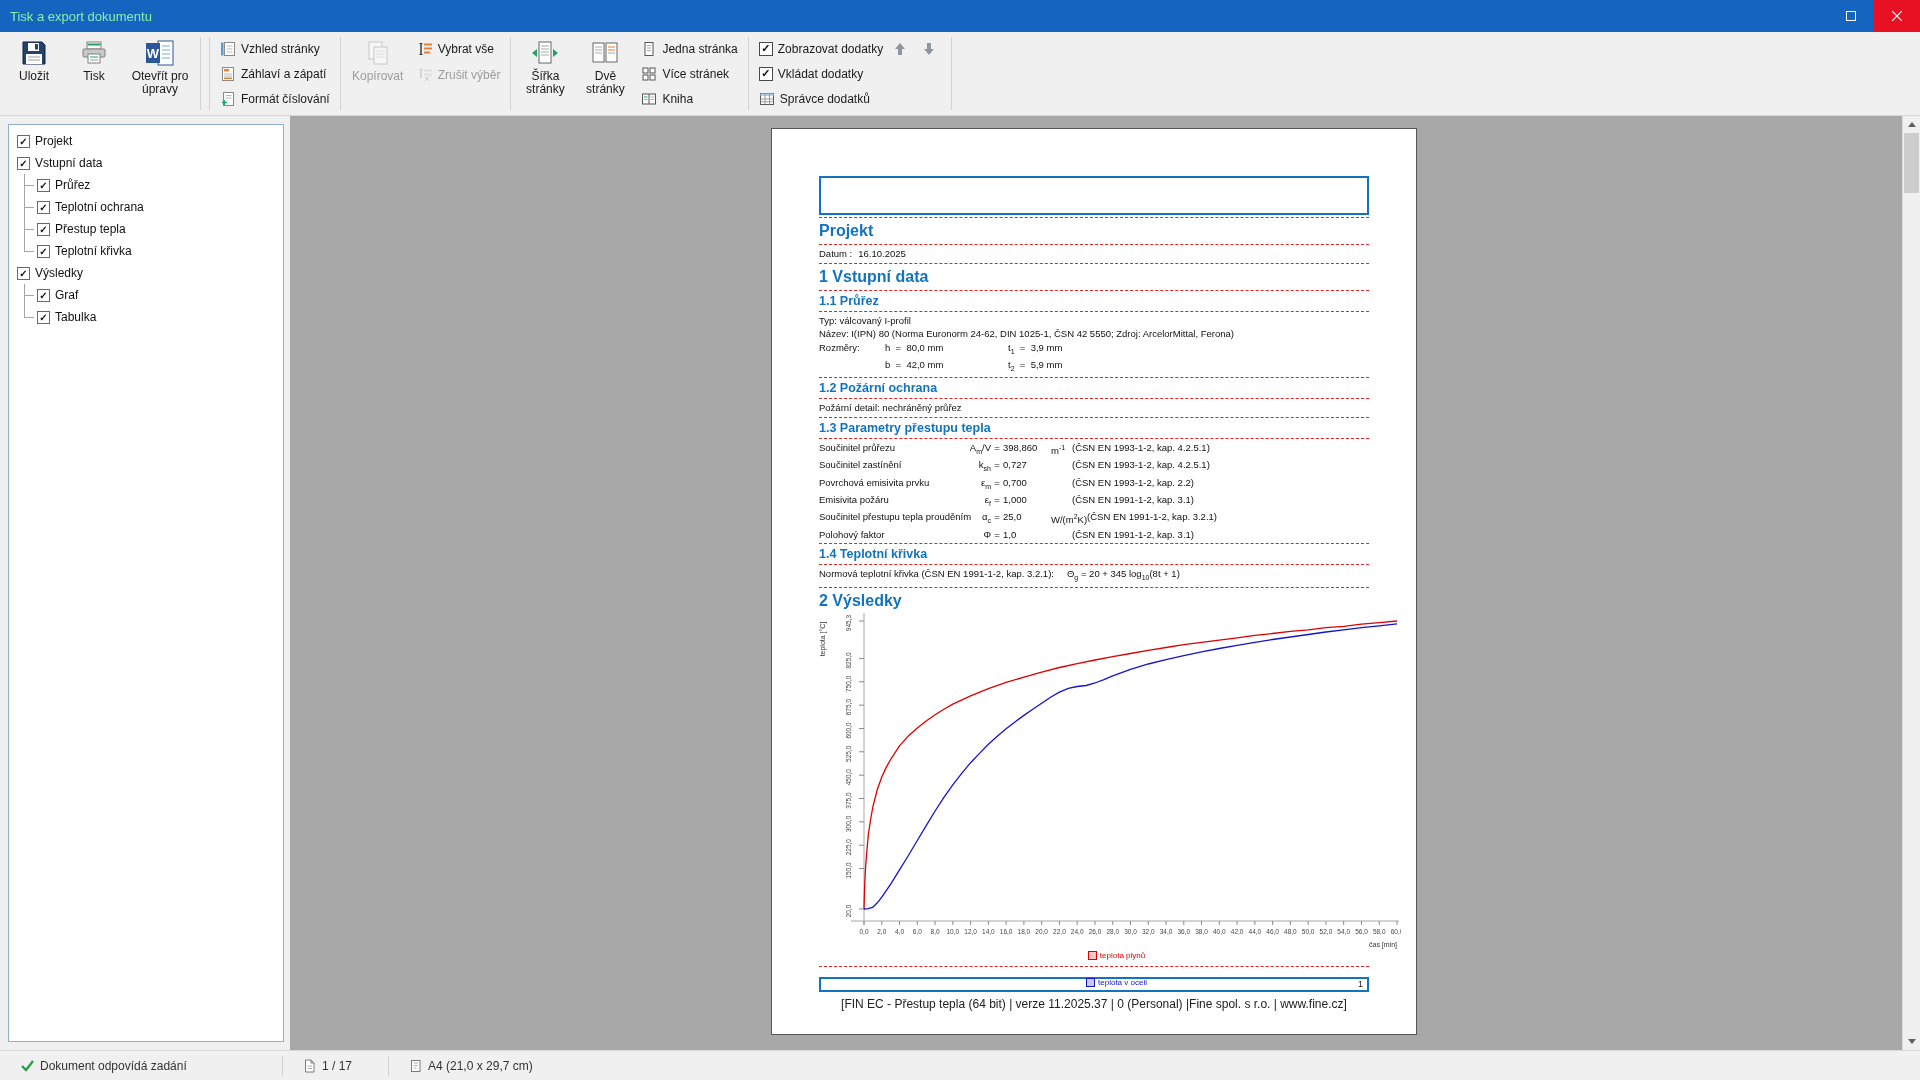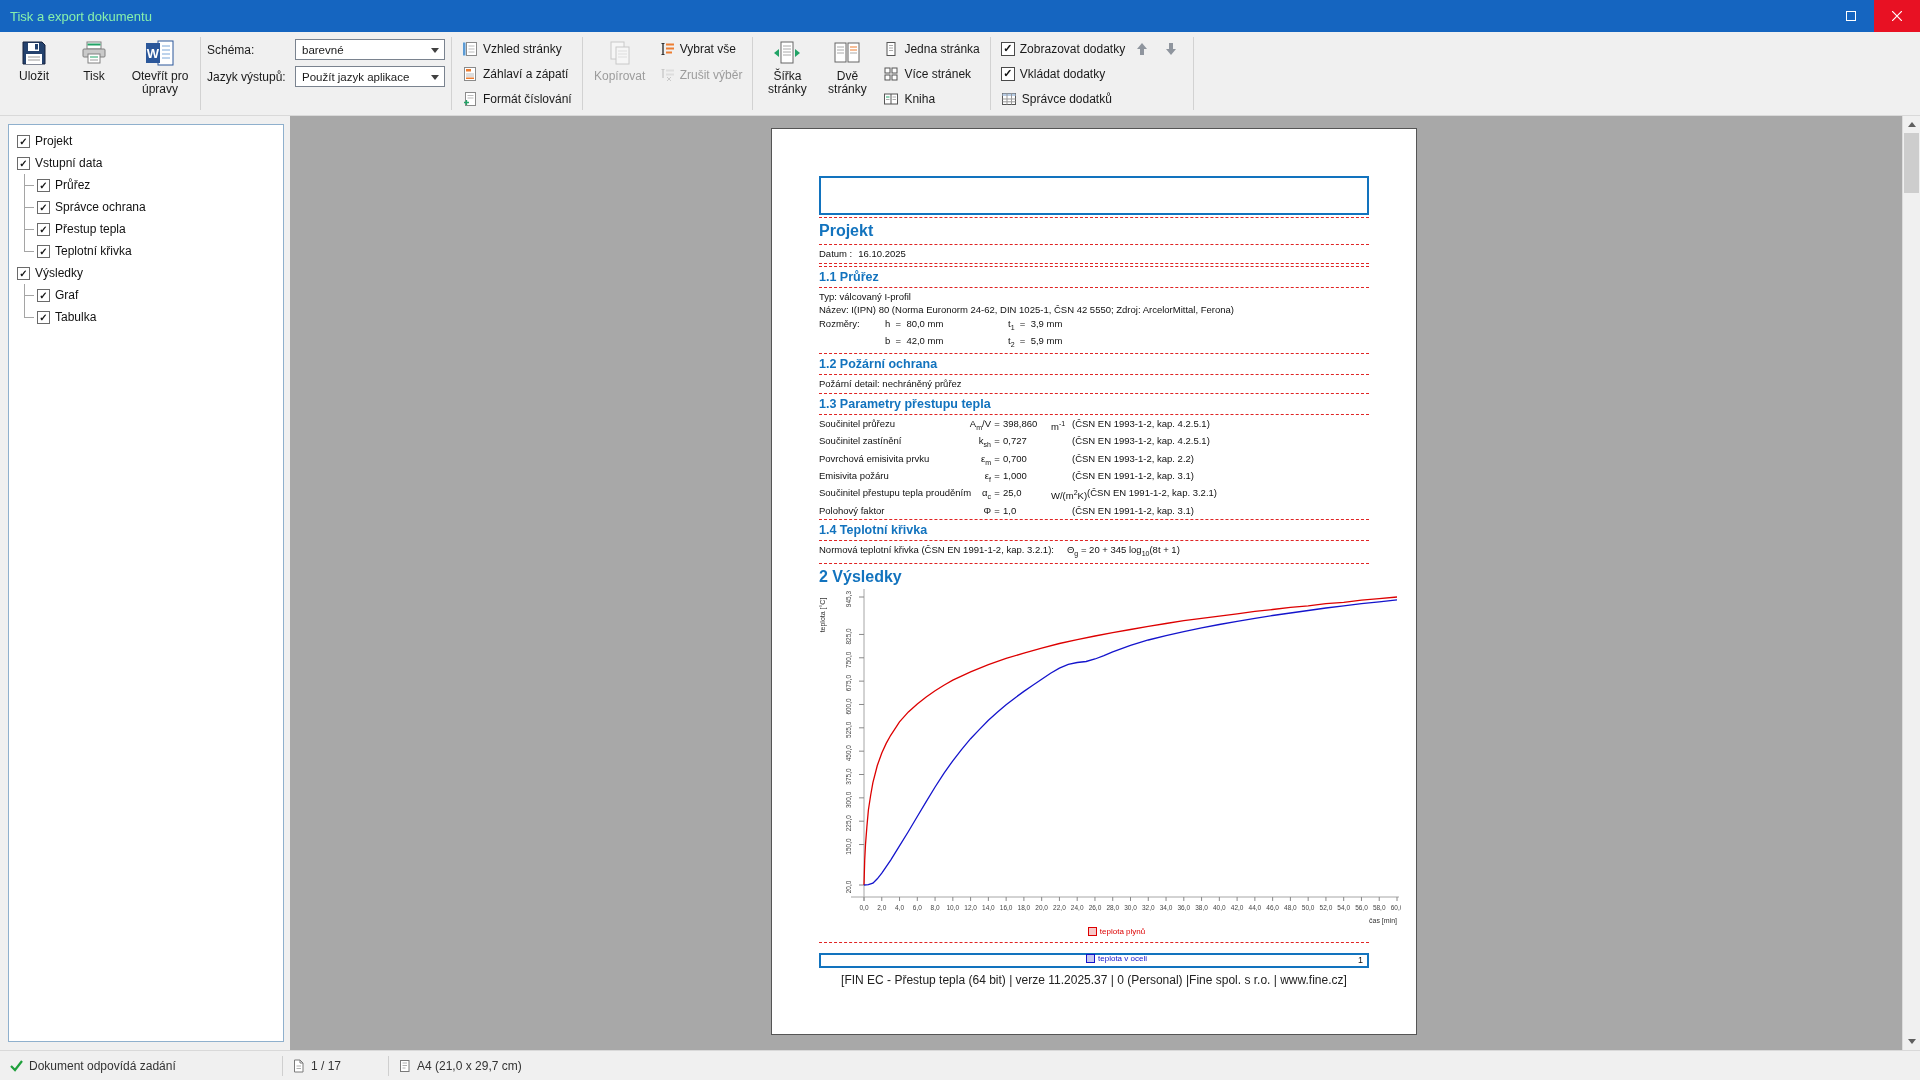--- a/index.html
+++ b/index.html
@@ -74,21 +74,21 @@
     justify-content:flex-end; padding-right:4px; font-size:9px; color:#111; }
   .pfooter { text-align:center; font-size:12px; color:#222; margin-top:5px; }
 
   .vscroll { position:absolute; right:0; top:0; bottom:0; width:18px; background:#f0f0f0; border-left:1px solid #dcdcdc; }
   .vsarr { position:absolute; left:0; right:0; height:17px; display:flex; align-items:center; justify-content:center; }
   .vsarr.down { bottom:0; }
   .vsthumb { position:absolute; top:17px; left:1px; right:1px; height:60px; background:#cdcdcd; }
 
   .statusbar { height:30px; background:#f0f0f0; border-top:1px solid #d9d9d9; display:flex; align-items:center;
     font-size:12px; color:#333; }
-  .sbsec { display:flex; align-items:center; gap:6px; padding:0 9px; height:20px; }
+  .sbsec { display:flex; align-items:center; gap:6px; padding:0 20px; height:20px; }
   .sbsec.first { width:282px; }
   .sbsec.pg { width:105px; }
   .sbsep { width:1px; height:20px; background:#cfcfcf; }
 </style>
 </head>
 <body>
 
 <div class="titlebar">
   <span class="title">Tisk a export dokumentu</span>
   <div class="winbtns">
@@ -134,36 +134,20 @@
       <line x1="17" y1="7" x2="25" y2="7" stroke="#7da7d8"></line>
         <line x1="17" y1="11" x2="25" y2="11" stroke="#7da7d8"></line>
       <line x1="17" y1="15" x2="25" y2="15" stroke="#7da7d8"></line>
         <line x1="17" y1="19" x2="25" y2="19" stroke="#7da7d8"></line>
       <rect x="1" y="4" width="14" height="20" fill="#2b579a"></rect>
       <text x="8" y="19" font-size="13" font-weight="bold" fill="#fff" text-anchor="middle" font-family="Liberation Sans,sans-serif">W</text>
     </svg>
     <span class="tlbl">Otevřít pro úpravy</span>
   </div>
   <div class="tsep"></div>
-  <div class="tcol">
-    <div class="selrow">
-      <span class="sellbl">Schéma:</span>
-      <div class="select">
-        <span>barevné</span>
-        <span class="caret"></span>
-      </div>
-    </div>
-    <div class="selrow">
-      <span class="sellbl">Jazyk výstupů:</span>
-      <div class="select">
-        <span>Použít jazyk aplikace</span>
-        <span class="caret"></span>
-      </div>
-    </div>
-  </div>
   <div class="tsep"></div>
   <div class="tcol">
     <div class="trow">
       <svg width="16" height="16" viewBox="0 0 16 16">
         <rect x="4.5" y="1.5" width="10" height="13" fill="#fff" stroke="#8a8a8a"></rect>
         <rect x="1" y="1.5" width="2.5" height="13" fill="#5b9bd5"></rect>
         <line x1="6.5" y1="5" x2="12.5" y2="5" stroke="#bbb"></line>
           <line x1="6.5" y1="8" x2="12.5" y2="8" stroke="#bbb"></line>
           <line x1="6.5" y1="11" x2="12.5" y2="11" stroke="#bbb"></line>
       </svg>
@@ -325,21 +309,21 @@
           <span>Vstupní data</span>
         </div>
         <div class="tree-row" style="padding-left: 13px;">
           <span class="twig"></span>
           <span class="cbx">✓</span>
           <span>Průřez</span>
         </div>
         <div class="tree-row" style="padding-left: 13px;">
           <span class="twig"></span>
           <span class="cbx">✓</span>
-          <span>Správce ochrana</span>
+          <span>Teplotní ochrana</span>
         </div>
         <div class="tree-row" style="padding-left: 13px;">
           <span class="twig"></span>
           <span class="cbx">✓</span>
           <span>Přestup tepla</span>
         </div>
         <div class="tree-row" style="padding-left: 13px;">
           <span class="twig last"></span>
           <span class="cbx">✓</span>
           <span>Teplotní křivka</span>
@@ -364,20 +348,21 @@
     <div class="page">
       <div class="hdrbox"></div>
       <div class="divider"></div>
       <div class="h1d">Projekt</div>
       <div class="divider"></div>
       <div class="blk b9 dateline">
         <span>Datum :</span>
         <span>16.10.2025</span>
       </div>
       <div class="divider"></div>
+      <div class="h1d">1 Vstupní data</div>
       <div class="divider"></div>
       <div class="h2d">1.1 Průřez</div>
       <div class="divider"></div>
       <div class="blk b9">Typ: válcovaný I-profil</div>
       <div class="blk b9">Název: I(IPN) 80 (Norma Euronorm 24-62, DIN 1025-1, ČSN 42 5550; Zdroj: ArcelorMittal, Ferona)</div>
       <div class="blk b9 dimrow">
         <span class="dlbl">Rozměry:</span>
         <span class="dc1"><span>h  =  80,0 mm</span></span>
         <span class="dc2"><span>t</span><sub>1</sub><span>  =  3,9 mm</span></span>
       </div>

